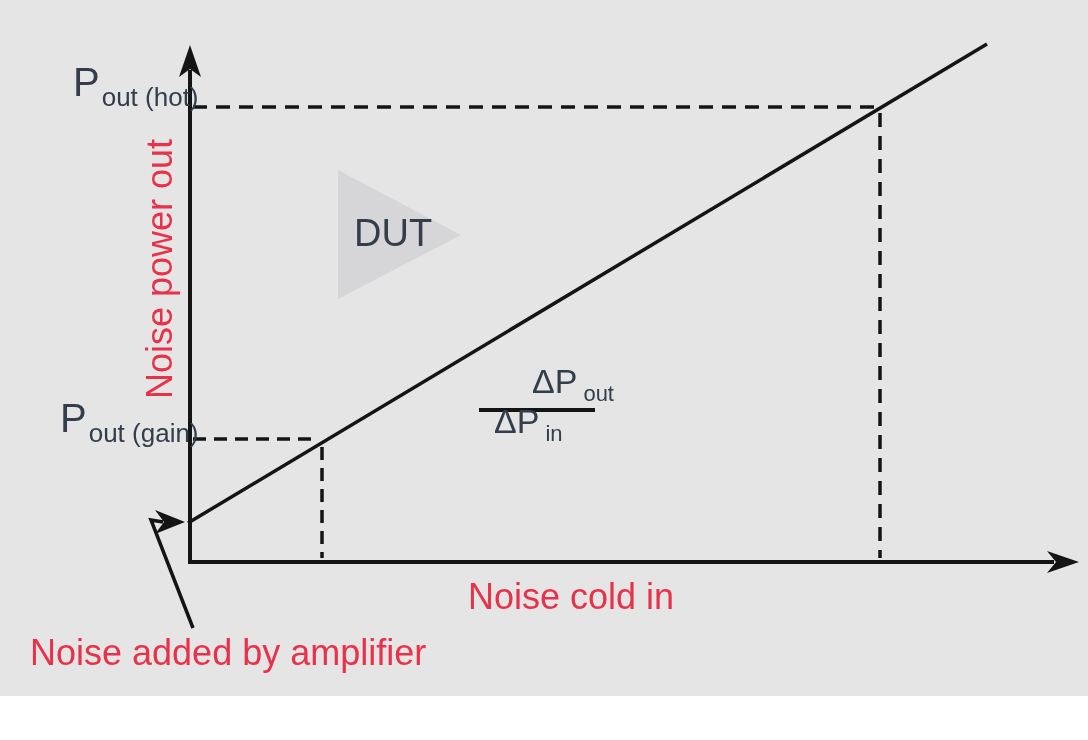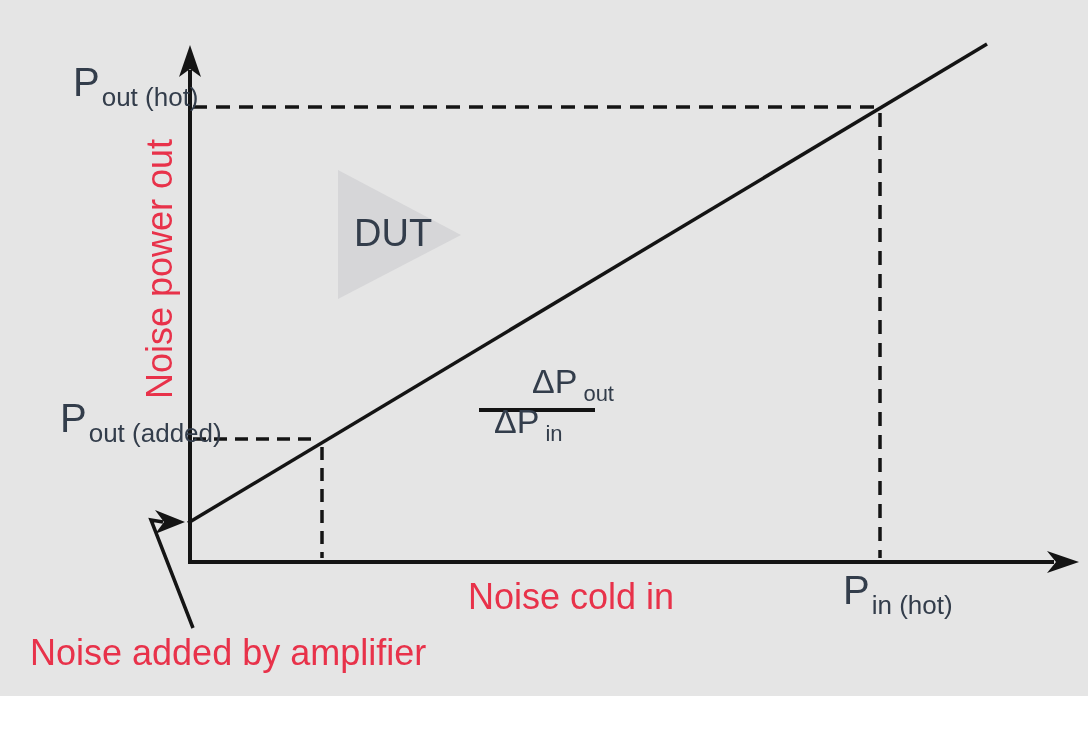--- a/index.html
+++ b/index.html
@@ -75,27 +75,24 @@
 
     <polyline points="193,628 151,520 163,522" fill="none" stroke="#141414" stroke-width="3.5"></polyline>
     <polygon points="185,522 155,510 164,522 155,534" fill="#141414"></polygon>
   </svg>
 
   <div class="lbl pt-label" style="left:73px; top:60px;">
     <span>P</span><span class="sub">out (hot)</span>
   </div>
 
   <div class="lbl pt-label" style="left:60px; top:396px;">
-    <span>P</span><span class="sub">out (added)</span>
+    <span>P</span><span class="sub">out (gain)</span>
   </div>
 
 
-  <div class="lbl pt-label" style="left:843px; top:568px;">
-    <span>P</span><span class="sub">in (hot)</span>
-  </div>
 
   <div class="lbl axis-label y-axis-label">Noise power out</div>
   <div class="lbl axis-label x-axis-label">Noise cold in</div>
 
   <div class="lbl noise-added-label">Noise added by amplifier</div>
 
   <div class="lbl dut-label">DUT</div>
 
   <div class="lbl frac-part frac-num">
     <span>ΔP</span><span class="sub">out</span>

